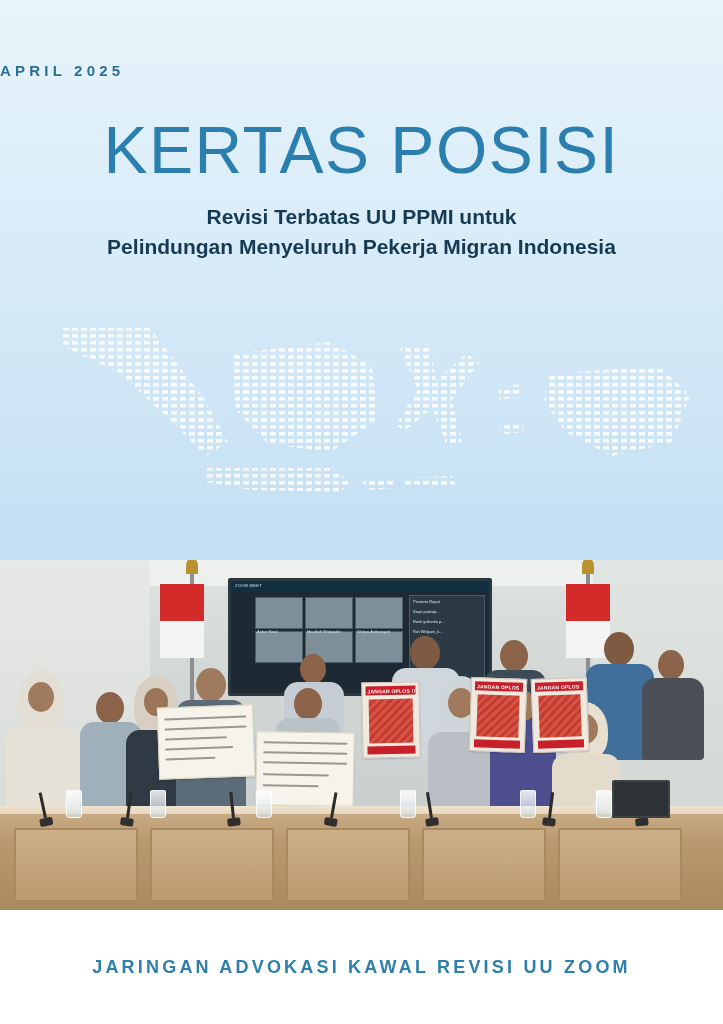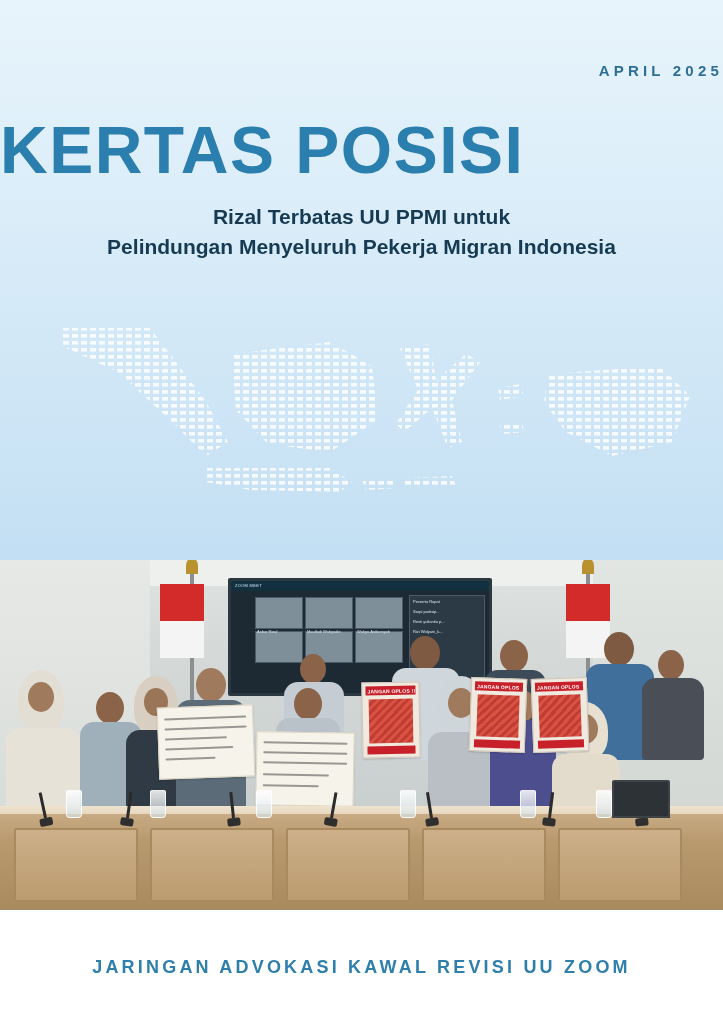--- a/index.html
+++ b/index.html
@@ -17,37 +17,37 @@
     overflow: hidden;
     background: linear-gradient(180deg, #e8f4fb 0%, #dceef9 18%, #cfe6f6 38%, #c3dff3 55%, #bcd9ef 70%, #b8d6ee 80%, #b6d4ec 88%, #ffffff 88%, #ffffff 100%);
   }
 
   
   .date-line {
     position: absolute;
     top: 62px;
     left: 0;
     right: 0;
-    text-align: right;
+    text-align: left;
     font-size: 15px;
     letter-spacing: 4.2px;
     font-weight: 600;
     color: #2e6f96;
   }
 
   
   .main-title {
     position: absolute;
     top: 112px;
     left: 0;
     right: 0;
-    text-align: left;
+    text-align: center;
     font-size: 66px;
     line-height: 76px;
-    font-weight: 700;
+    font-weight: 400;
     letter-spacing: 1.5px;
     color: #2a7fae;
   }
 
   
   .subtitle {
     position: absolute;
     top: 202px;
     left: 0;
     right: 0;
@@ -247,21 +247,21 @@
 </head>
 <body>
 
 <div class="page">
 
   <div class="date-line">APRIL 2025</div>
 
   <div class="main-title">KERTAS POSISI</div>
 
   <div class="subtitle">
-    <span class="l1">Rizal Terbatas UU PPMI untuk</span>
+    <span class="l1">Revisi Terbatas UU PPMI untuk</span>
     <span class="l2">Pelindungan Menyeluruh Pekerja Migran Indonesia</span>
   </div>
 
   <div class="map-wrap">
     <svg width="723" height="260" viewBox="0 0 723 260" xmlns="http://www.w3.org/2000/svg" aria-hidden="true">
       <defs>
         <pattern id="dash" width="9" height="7" patternUnits="userSpaceOnUse">
           <rect x="0" y="0" width="6" height="3.6" fill="#ffffff"></rect>
         </pattern>
       </defs>

